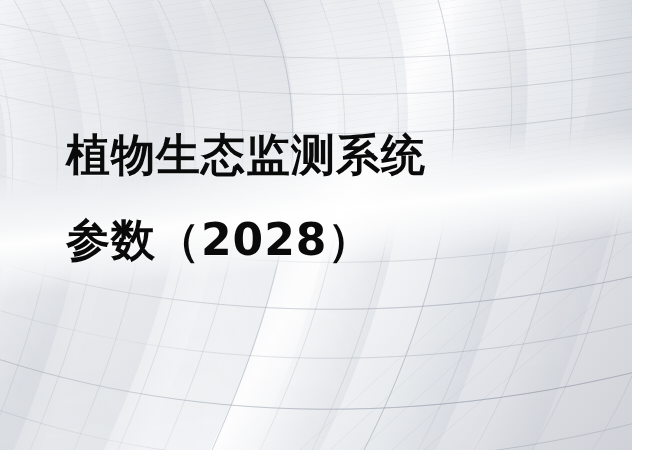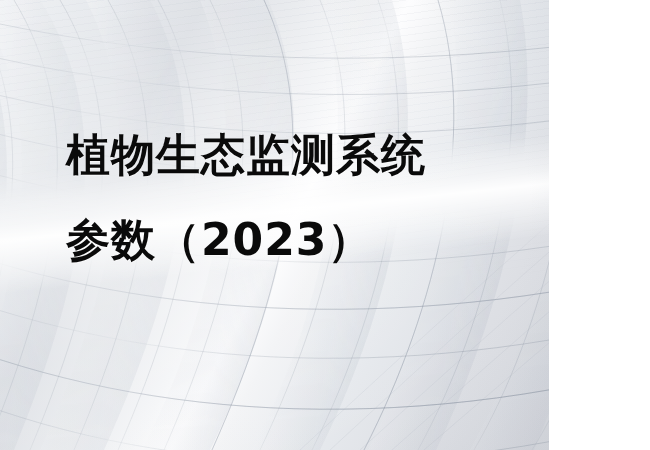--- a/index.html
+++ b/index.html
@@ -3,21 +3,21 @@
 <meta charset="utf-8">
 <style>
   html, body {
     margin: 0;
     padding: 0;
     background: #ffffff;
   }
 
   #slide {
     position: relative;
-    width: 549px;
+    width: 632px;
     height: 450px;
     overflow: hidden;
     background: #e2e5e9;
     font-family: "DejaVu Sans", "Liberation Sans", sans-serif;
   }
 
   
 
   .bg-layer {
     position: absolute;
@@ -206,16 +206,16 @@
       </g>
     </svg>
   </div>
 
   <div class="bg-layer" id="bg-stripes"></div>
   <div class="bg-layer" id="bg-sweep"></div>
   <div class="bg-layer" id="bg-vignette"></div>
 
   <div id="title-block">
     <div class="title-line">植物生态监测系统</div>
-    <div class="title-line">参数（2023）</div>
+    <div class="title-line">参数（2028）</div>
   </div>
 
 </div>
 
 </body></html>

